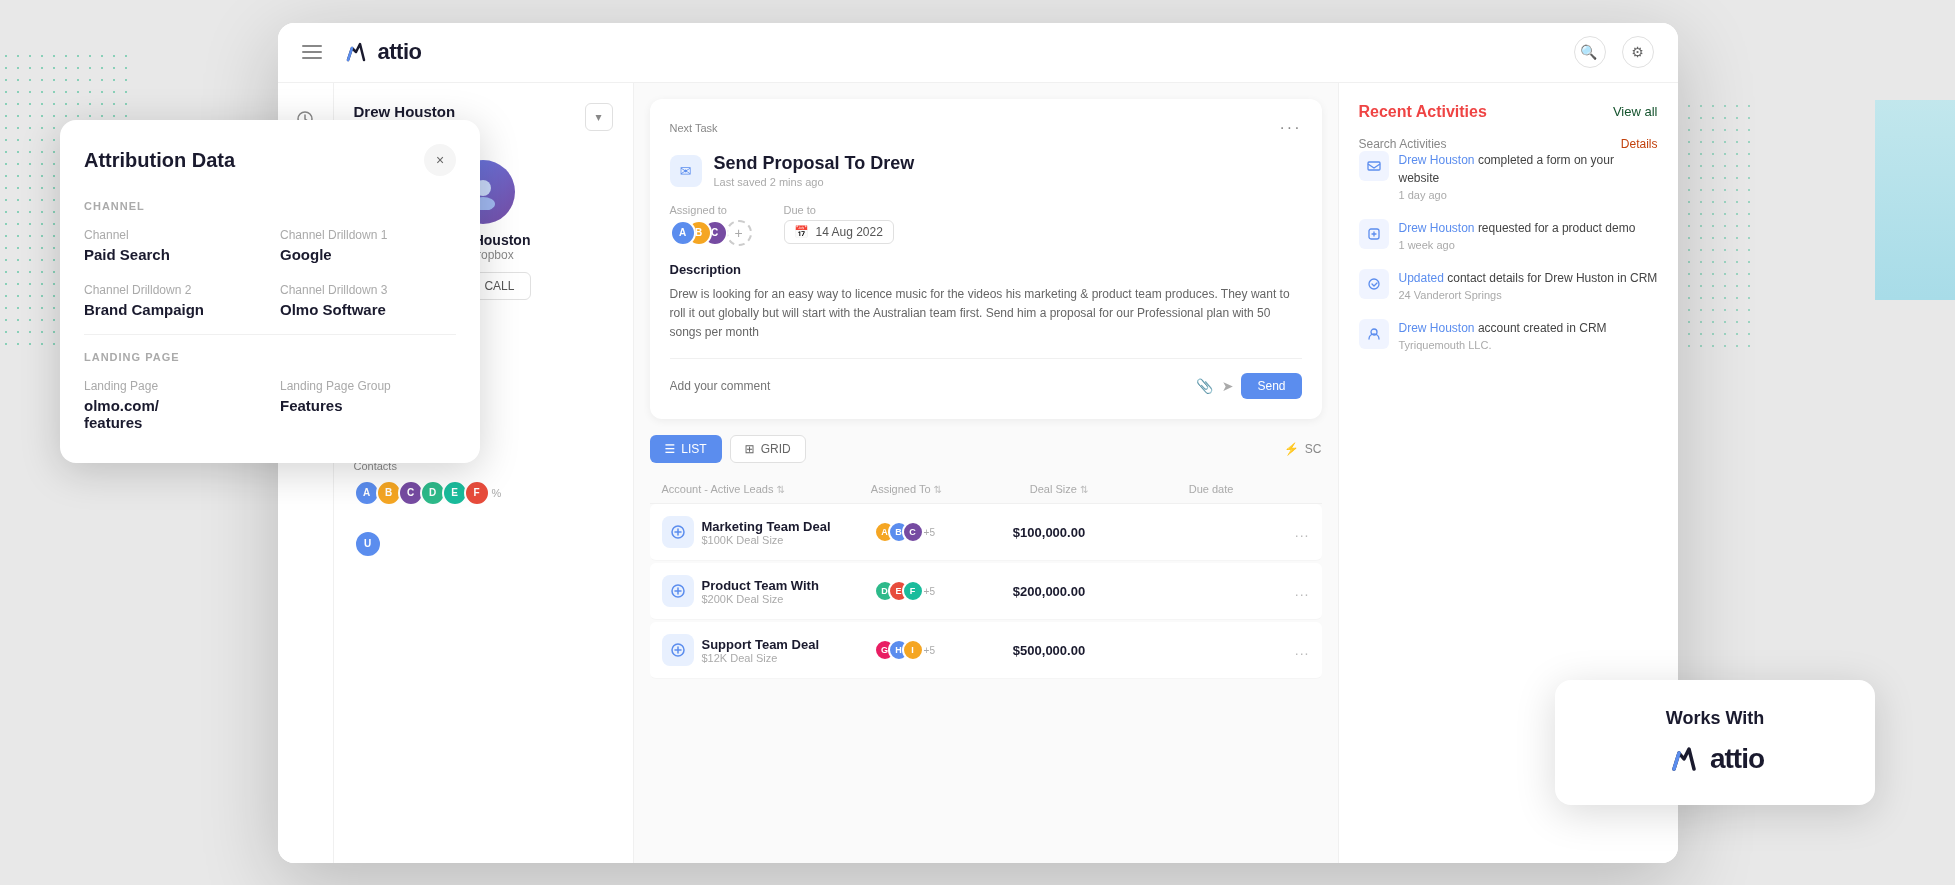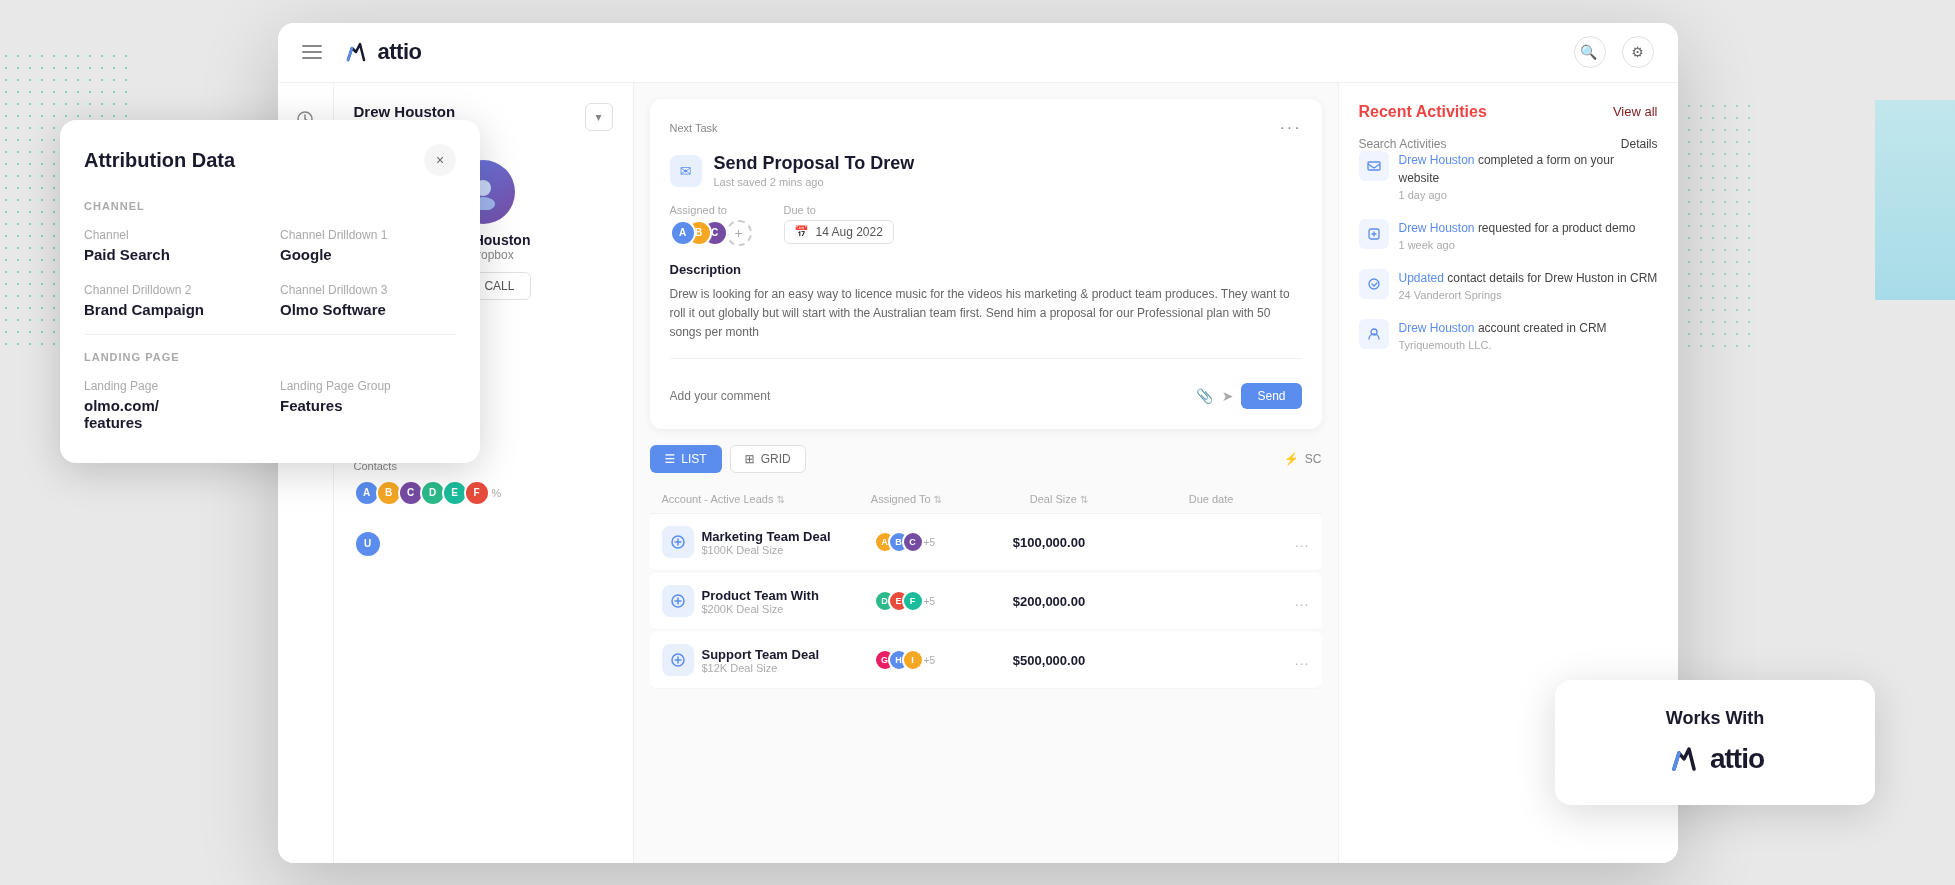--- a/index.html
+++ b/index.html
@@ -399,21 +399,21 @@
     .task-desc-text {
       font-size: 12px;
       color: #666;
       line-height: 1.6;
     }
     .task-comment {
       display: flex;
       align-items: center;
       gap: 24px;
       border-top: 1px solid #f0f0f0;
-      padding-top: 24px;
+      padding-top: 14px;
       margin-top: 14px;
     }
     .comment-input {
       flex: 1;
       border: none;
       outline: none;
       font-size: 12px;
       color: #888;
       background: transparent;
     }
@@ -527,37 +527,37 @@
       justify-content: space-between;
       margin-bottom: 16px;
     }
     .activities-title {
       font-size: 16px;
       font-weight: 700;
       color: #ef4444;
     }
     .view-all-link {
       font-size: 13px;
-      color: #7f1d1d;
+      color: #14532d;
       cursor: pointer;
       font-weight: 500;
     }
     .search-activities-row {
       display: flex;
       align-items: center;
       justify-content: space-between;
       margin-bottom: 0;
     }
     .search-activities-label {
       font-size: 12px;
       color: #888;
     }
     .details-link {
       font-size: 12px;
-      color: #404040;
+      color: #c2410c;
       cursor: pointer;
     }
     .activity-item {
       display: flex;
       gap: 10px;
       margin-bottom: 18px;
       align-items: flex-start;
     }
     .activity-icon {
       width: 30px;

